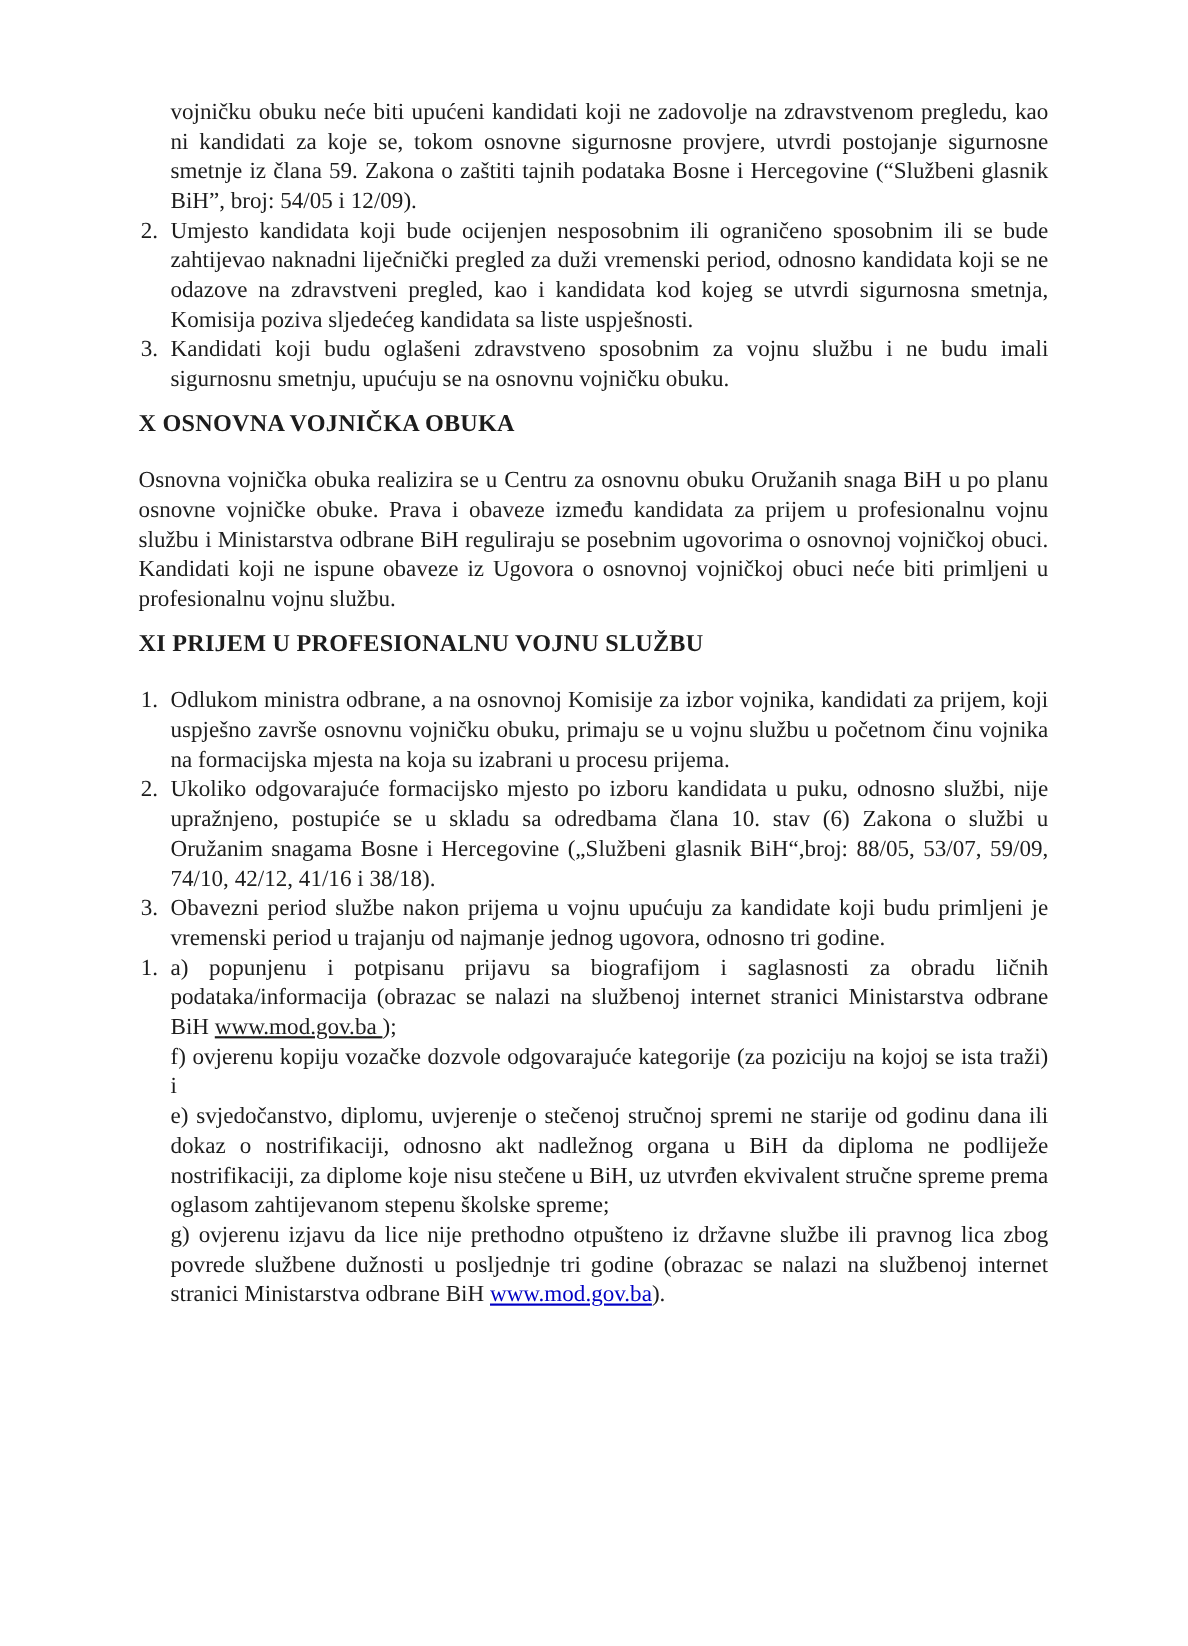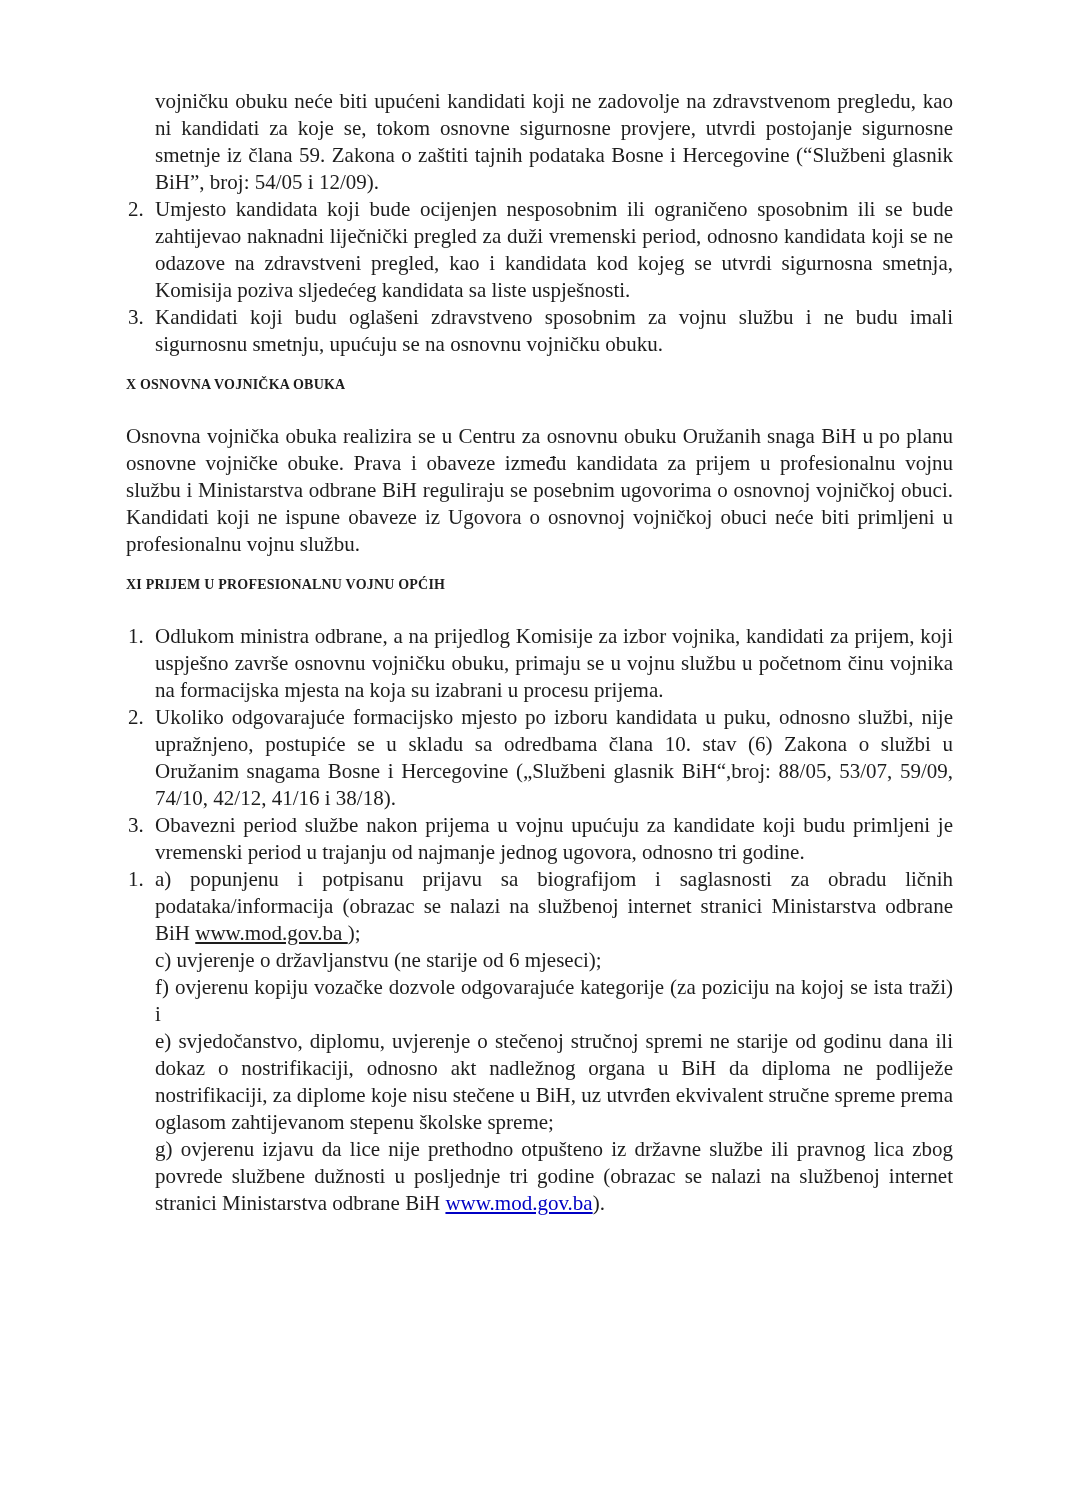--- a/index.html
+++ b/index.html
@@ -20,21 +20,21 @@
     width:827px;
     font-size:21px;
     line-height:27px;
     text-align:justify;
   }
   .li { position:relative; padding-left:29px; }
   .li .num { position:absolute; left:2px; top:0; }
   .hang { padding-left:29px; }
   .heading {
     font-weight:bold;
-    font-size:14px;
+    font-size:22px;
     line-height:27px;
     text-align:left;
     letter-spacing:0.2px;
     margin-top:13px;
     margin-bottom:25px;
   }
   .para { }
   .sub { }
   .link-black { color:inherit; text-decoration:underline; cursor:pointer; }
   .link-blue { color:#0000c4; text-decoration:underline; cursor:pointer; }
@@ -54,46 +54,45 @@
 
     <div class="li">
       <span class="num">3.</span>
       <span>Kandidati koji budu oglašeni zdravstveno sposobnim za vojnu službu i ne budu imali sigurnosnu smetnju, upućuju se na osnovnu vojničku obuku.</span>
     </div>
 
     <h2 class="heading">X OSNOVNA VOJNIČKA OBUKA</h2>
 
     <p class="para">Osnovna vojnička obuka realizira se u Centru za osnovnu obuku Oružanih snaga BiH u po planu osnovne vojničke obuke. Prava i obaveze između kandidata za prijem u profesionalnu vojnu službu i Ministarstva odbrane BiH reguliraju se posebnim ugovorima o osnovnoj vojničkoj obuci. Kandidati koji ne ispune obaveze iz Ugovora o osnovnoj vojničkoj obuci neće biti primljeni u profesionalnu vojnu službu.</p>
 
-    <h2 class="heading">XI PRIJEM U PROFESIONALNU VOJNU OPĆIH</h2>
+    <h2 class="heading">XI PRIJEM U PROFESIONALNU VOJNU SLUŽBU</h2>
 
     <div class="li">
       <span class="num">1.</span>
-      <span>Odlukom ministra odbrane, a na prijedlog Komisije za izbor vojnika, kandidati za prijem, koji uspješno završe osnovnu vojničku obuku, primaju se u vojnu službu u početnom činu vojnika na formacijska mjesta na koja su izabrani u procesu prijema.</span>
+      <span>Odlukom ministra odbrane, a na osnovnoj Komisije za izbor vojnika, kandidati za prijem, koji uspješno završe osnovnu vojničku obuku, primaju se u vojnu službu u početnom činu vojnika na formacijska mjesta na koja su izabrani u procesu prijema.</span>
     </div>
 
     <div class="li">
       <span class="num">2.</span>
       <span>Ukoliko odgovarajuće formacijsko mjesto po izboru kandidata u puku, odnosno službi, nije upražnjeno, postupiće se u skladu sa odredbama člana 10. stav (6) Zakona o službi u Oružanim snagama Bosne i Hercegovine („Službeni glasnik BiH“,broj: 88/05, 53/07, 59/09, 74/10, 42/12, 41/16 i 38/18).</span>
     </div>
 
     <div class="li">
       <span class="num">3.</span>
       <span>Obavezni period službe nakon prijema u vojnu upućuju za kandidate koji budu primljeni je vremenski period u trajanju od najmanje jednog ugovora, odnosno tri godine.</span>
     </div>
 
 
     <div class="li">
       <span class="num">1.</span>
 
 
       <p class="sub"><span>a) popunjenu i potpisanu prijavu sa biografijom i saglasnosti za obradu ličnih podataka/informacija (obrazac se nalazi na službenoj internet stranici Ministarstva odbrane BiH </span><span class="link-black">www.mod.gov.ba </span><span>);</span></p>
 
 
-      <p class="sub">c) uvjerenje o državljanstvu (ne starije od 6 mjeseci);</p>
 
 
       <p class="sub">f) ovjerenu kopiju vozačke dozvole odgovarajuće kategorije (za poziciju  na kojoj se ista traži) i</p>
 
       <p class="sub">e) svjedočanstvo, diplomu, uvjerenje o stečenoj stručnoj spremi ne starije od godinu dana ili dokaz o nostrifikaciji, odnosno akt nadležnog organa u BiH da diploma ne podliježe nostrifikaciji, za diplome koje nisu stečene u BiH, uz utvrđen ekvivalent stručne spreme prema oglasom zahtijevanom stepenu školske spreme;</p>
 
       <p class="sub"><span>g) ovjerenu izjavu da lice nije prethodno otpušteno iz državne službe ili pravnog lica zbog povrede službene dužnosti u posljednje tri godine (obrazac se nalazi na službenoj internet stranici Ministarstva odbrane BiH </span><span class="link-blue">www.mod.gov.ba</span><span>).</span></p>
     </div>
 
   </div>

